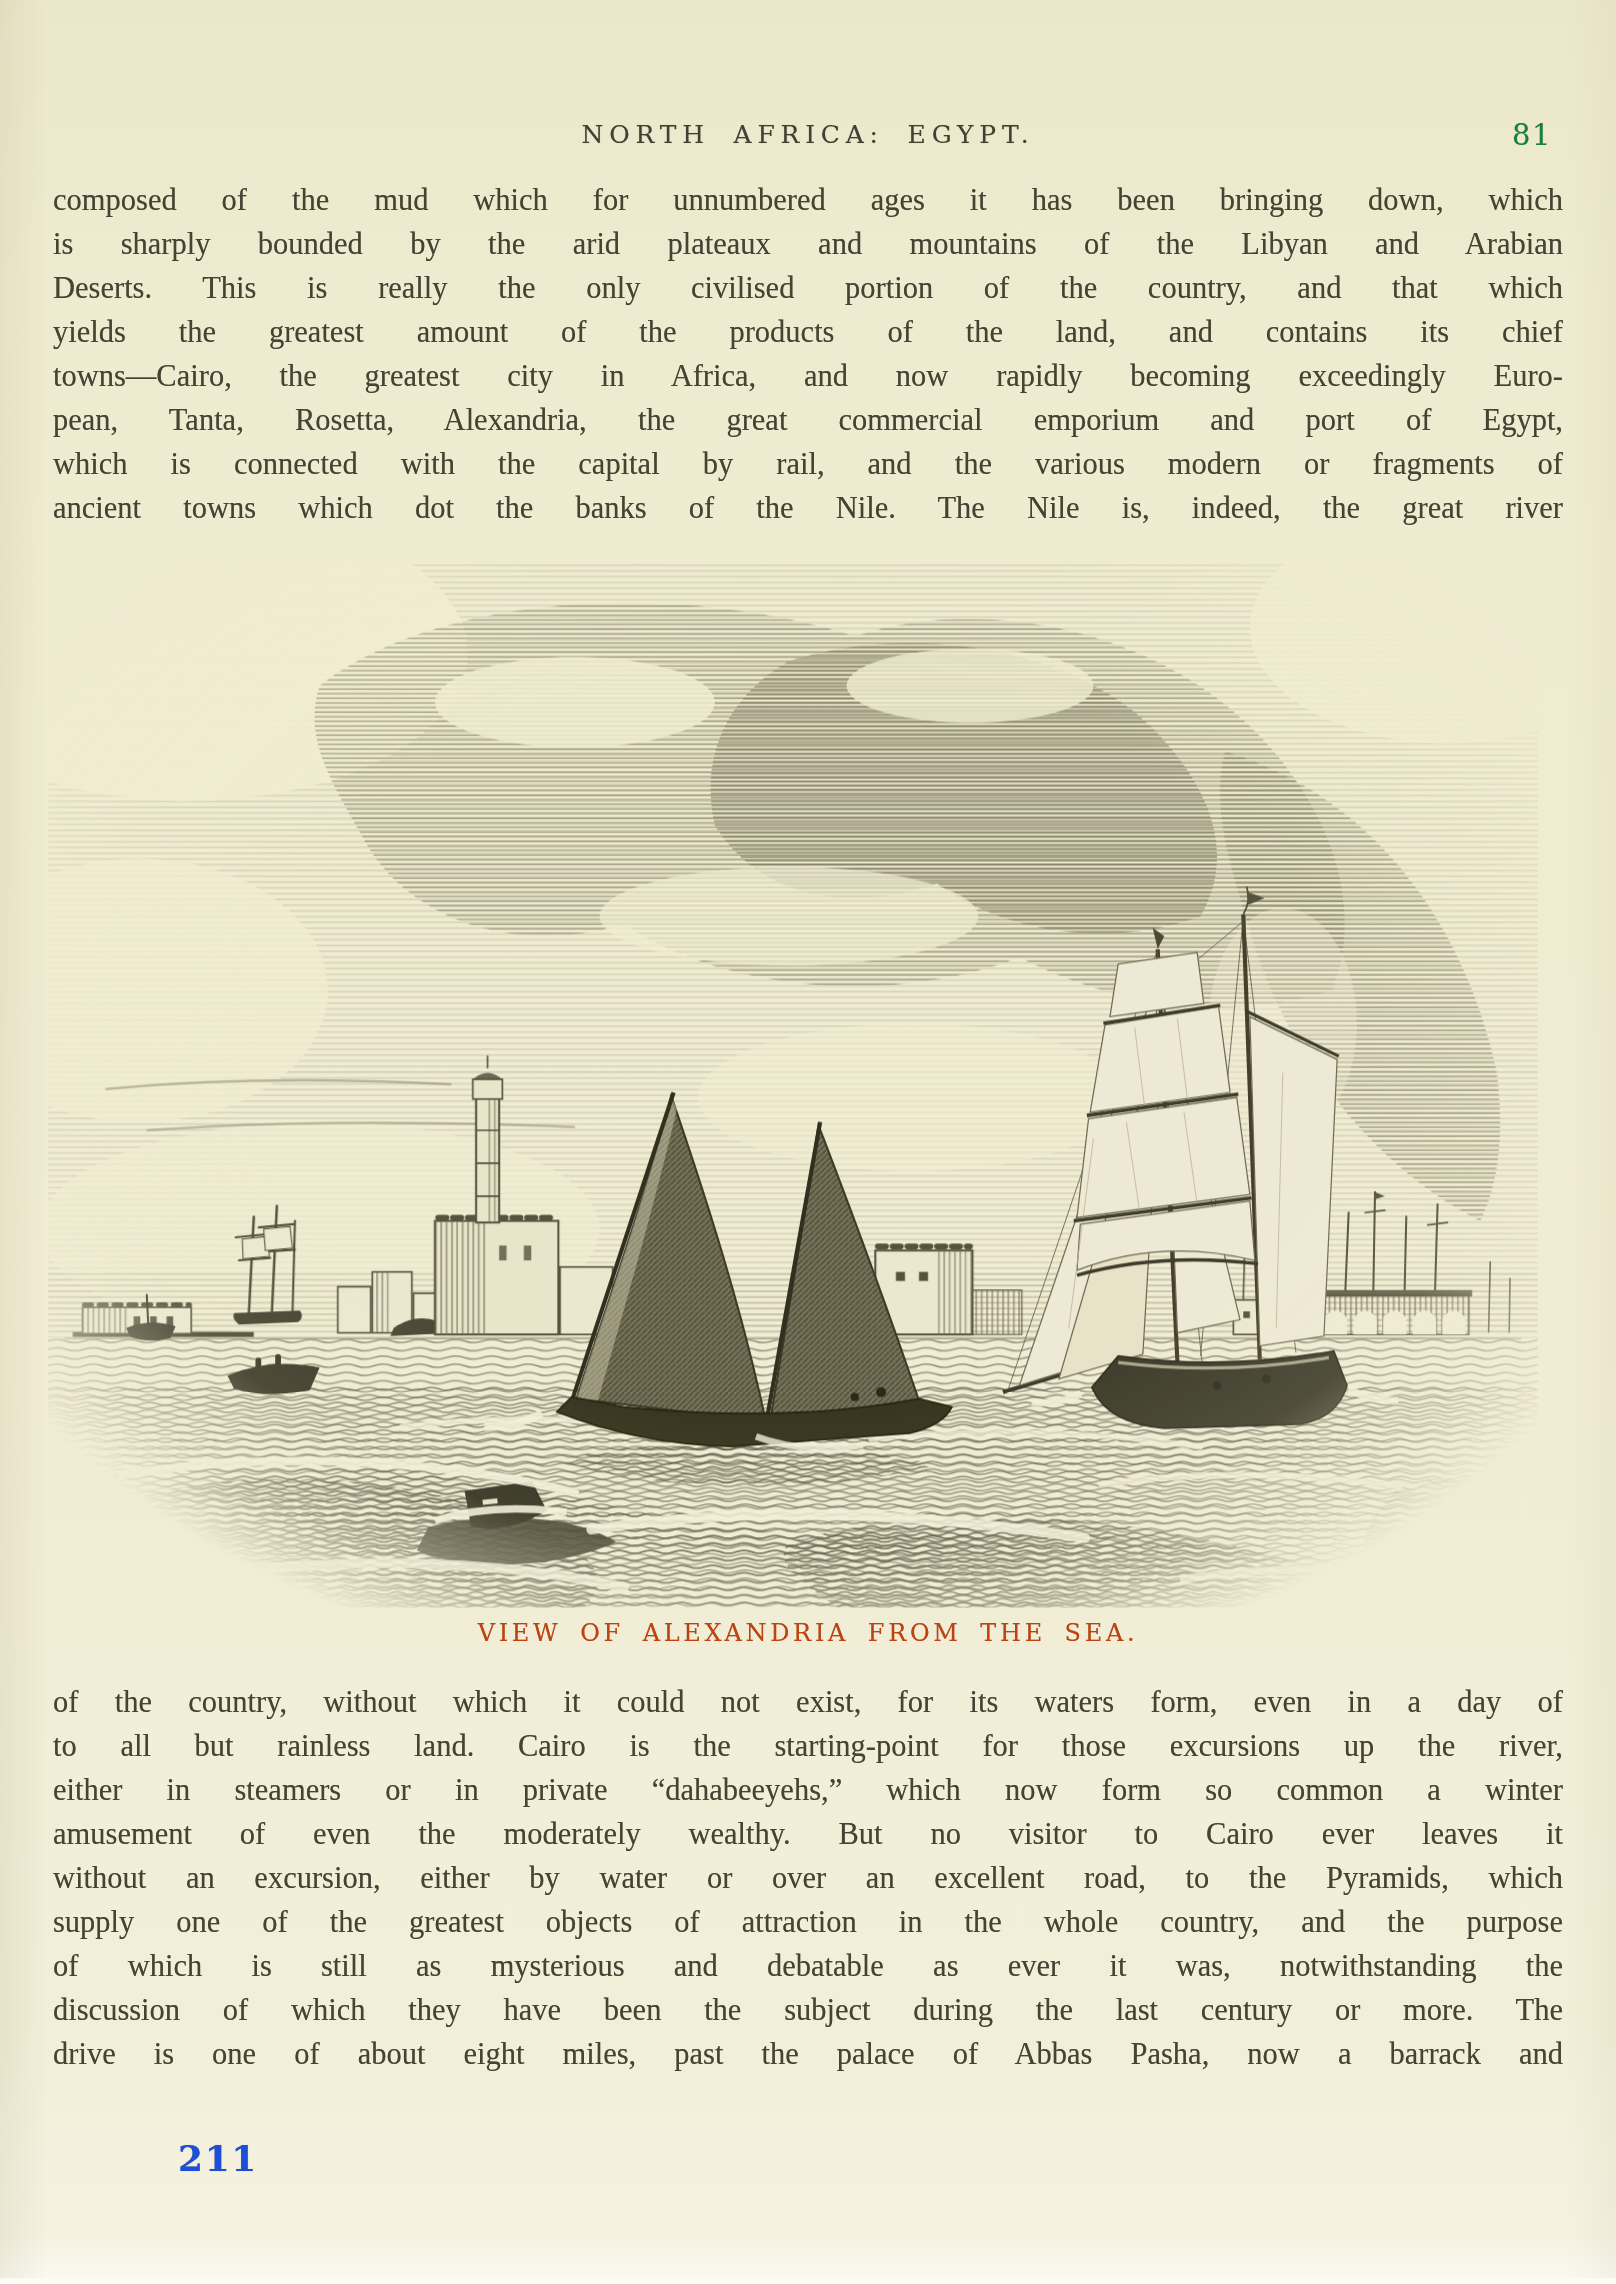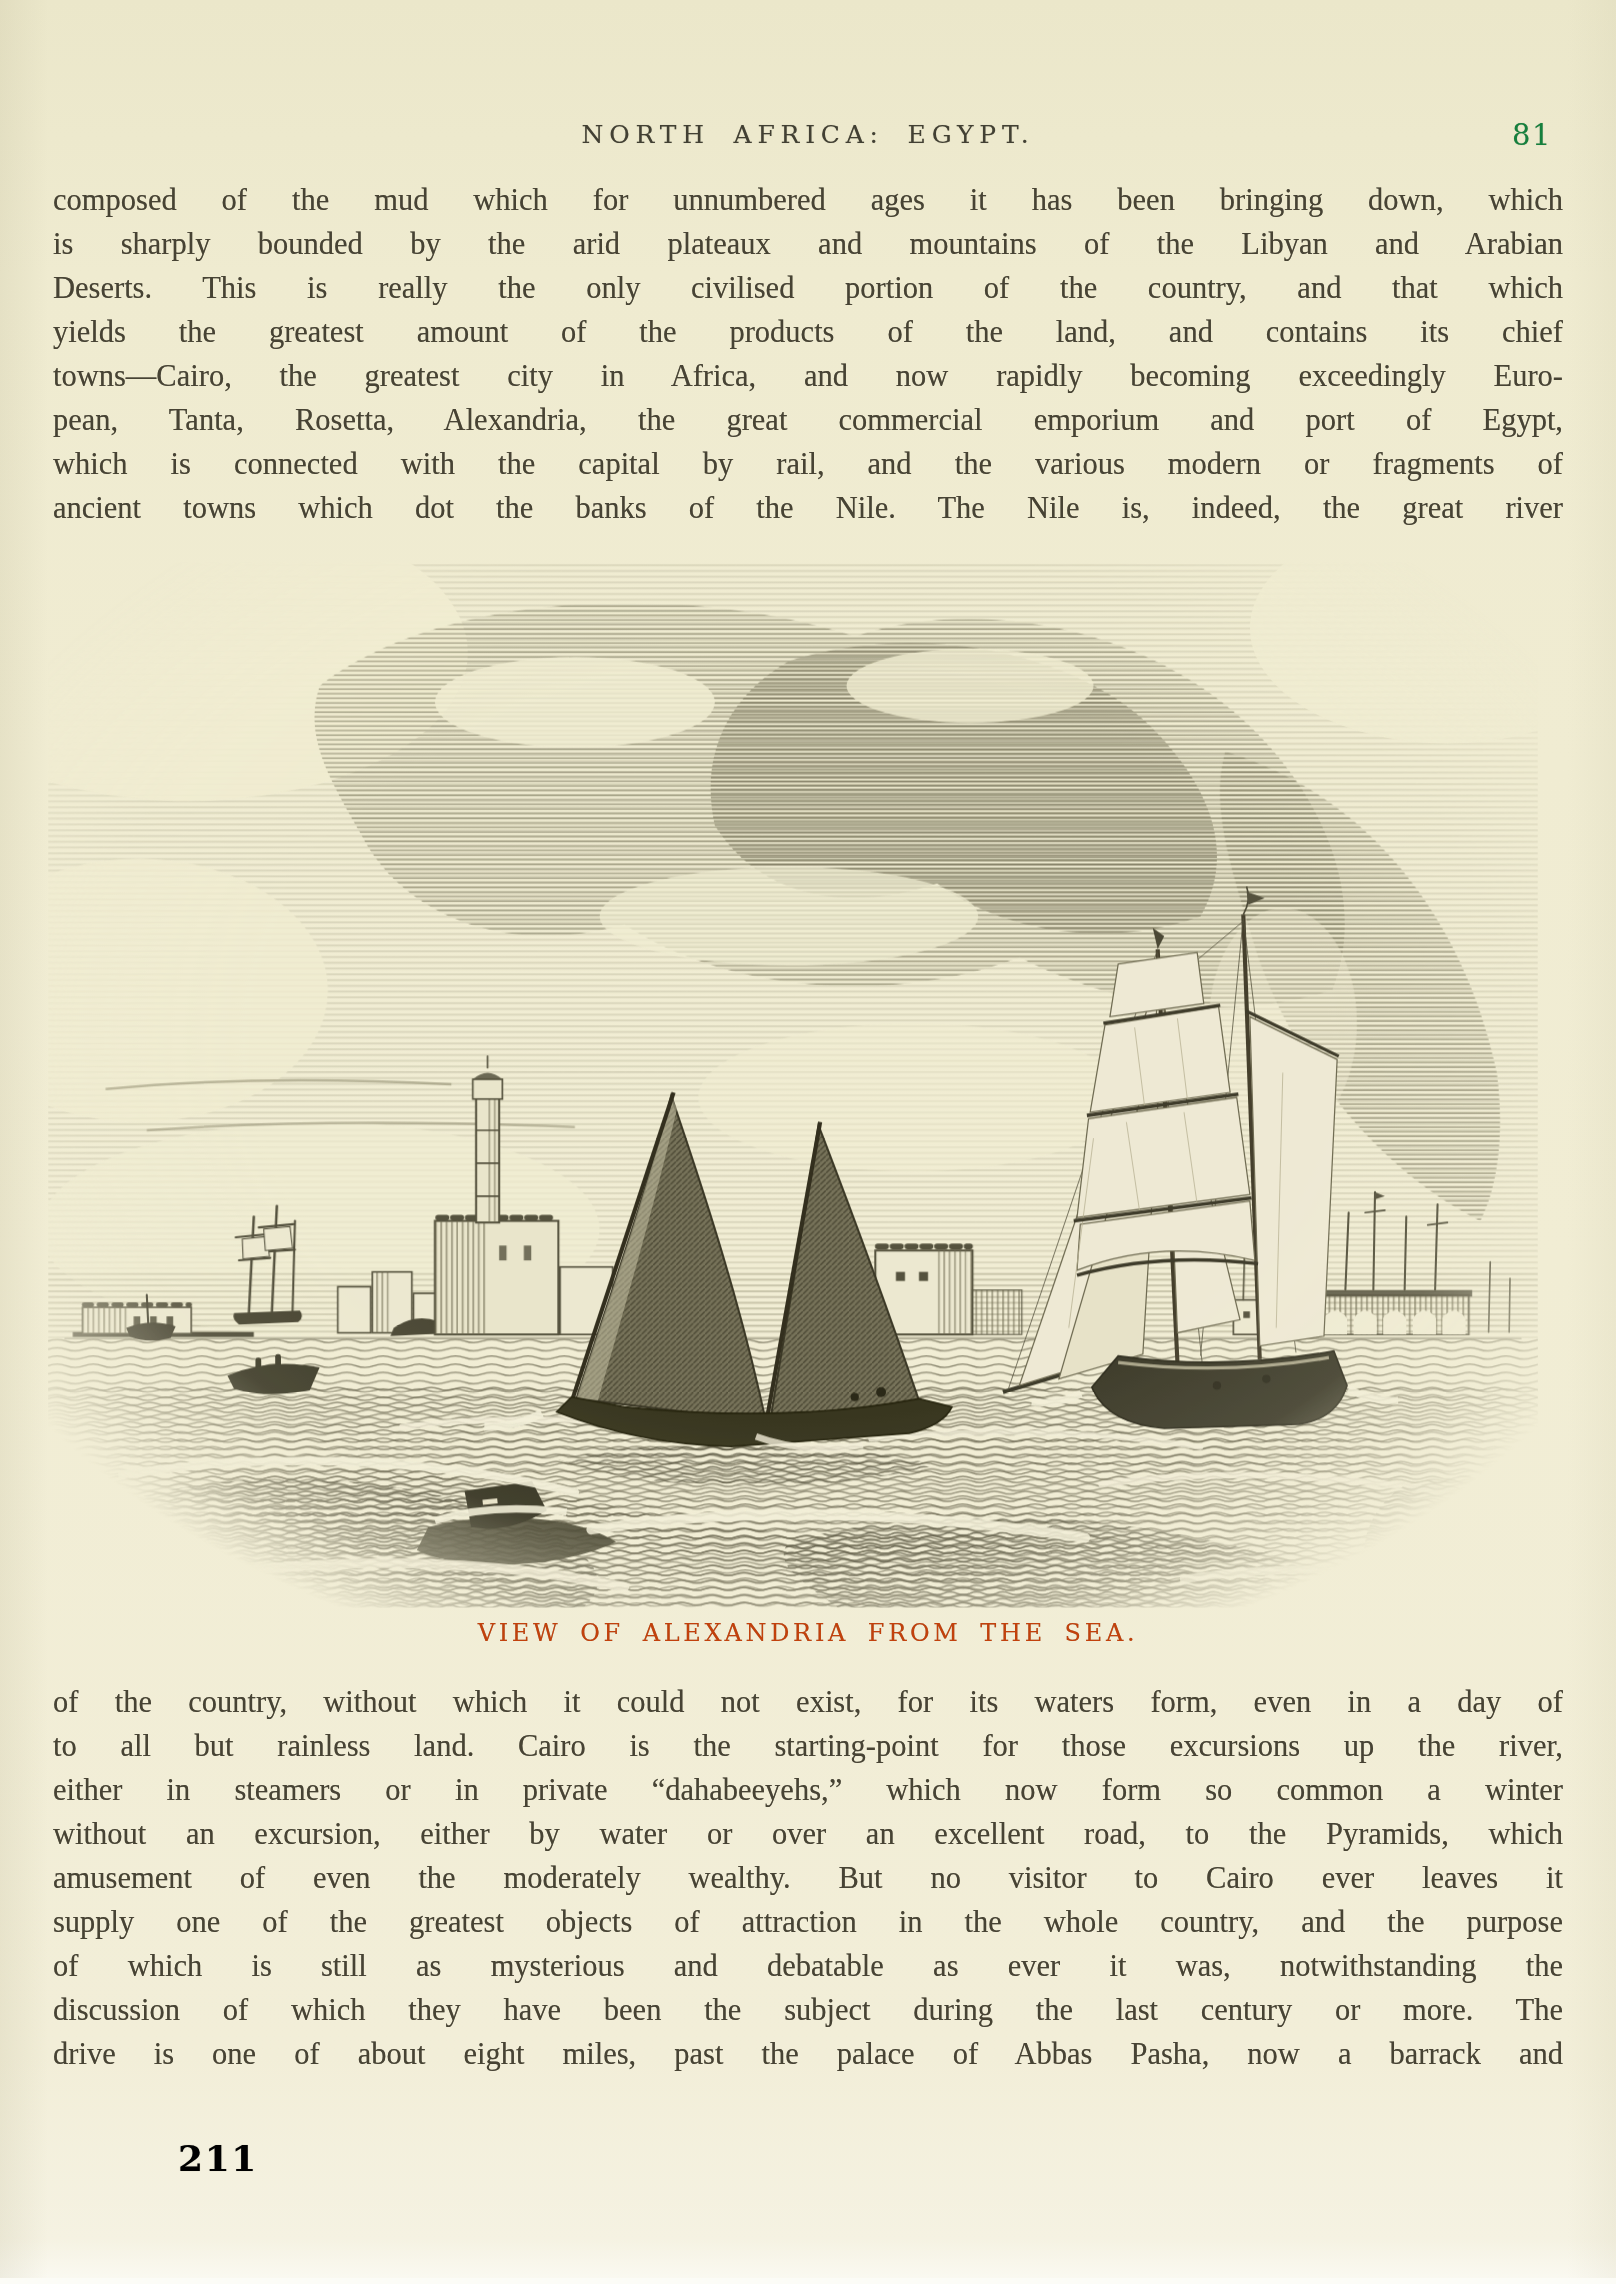--- a/index.html
+++ b/index.html
@@ -39,21 +39,21 @@
   .para2{top:1680px;}
   .illustration{position:absolute;left:48px;top:562px;width:1490px;height:1046px;}
   .illustration svg{display:block;width:1490px;height:1046px;}
   .caption{
     position:absolute;top:1619px;left:0;width:100%;text-align:center;
     font-size:24px;letter-spacing:3.7px;word-spacing:7.4px;color:#c2410c;
     text-shadow:0 0 0.5px rgba(66,64,51,.4);
   }
   .page-num-bottom{
     position:absolute;left:178px;top:2137px;
-    font-size:36px;font-weight:bold;letter-spacing:1.6px;color:#000000;
+    font-size:36px;font-weight:bold;letter-spacing:1.6px;color:#1d4ed8;
     text-shadow:0 0 0.8px rgba(45,43,34,.4);
   }
 </style>
 </head>
 <body>
 
 <div class="paper"></div>
 <div class="paper-edge"></div>
 
 <div class="header">
@@ -335,22 +335,22 @@
   </g>
 </svg>
 </div>
 
 <div class="caption">VIEW OF ALEXANDRIA FROM THE SEA.</div>
 
 <div class="para para2">
   <div class="tline">of the country, without which it could not exist, for its waters form, even in a day of</div>
   <div class="tline">to all but rainless land.  Cairo is the starting-point for those excursions up the river,</div>
   <div class="tline">either in steamers or in private “dahabeeyehs,” which now form so common a winter</div>
+  <div class="tline">amusement of even the moderately wealthy.  But no visitor to Cairo ever leaves it</div>
   <div class="tline">without an excursion, either by water or over an excellent road, to the Pyramids, which</div>
-  <div class="tline">amusement of even the moderately wealthy.  But no visitor to Cairo ever leaves it</div>
   <div class="tline">supply one of the greatest objects of attraction in the whole country, and the purpose</div>
   <div class="tline">of which is still as mysterious and debatable as ever it was, notwithstanding the</div>
   <div class="tline">discussion of which they have been the subject during the last century or more.  The</div>
   <div class="tline">drive is one of about eight miles, past the palace of Abbas Pasha, now a barrack and</div>
 </div>
 
 <div class="page-num-bottom">211</div>
 
 <div class="bottom-strip"></div>
 

